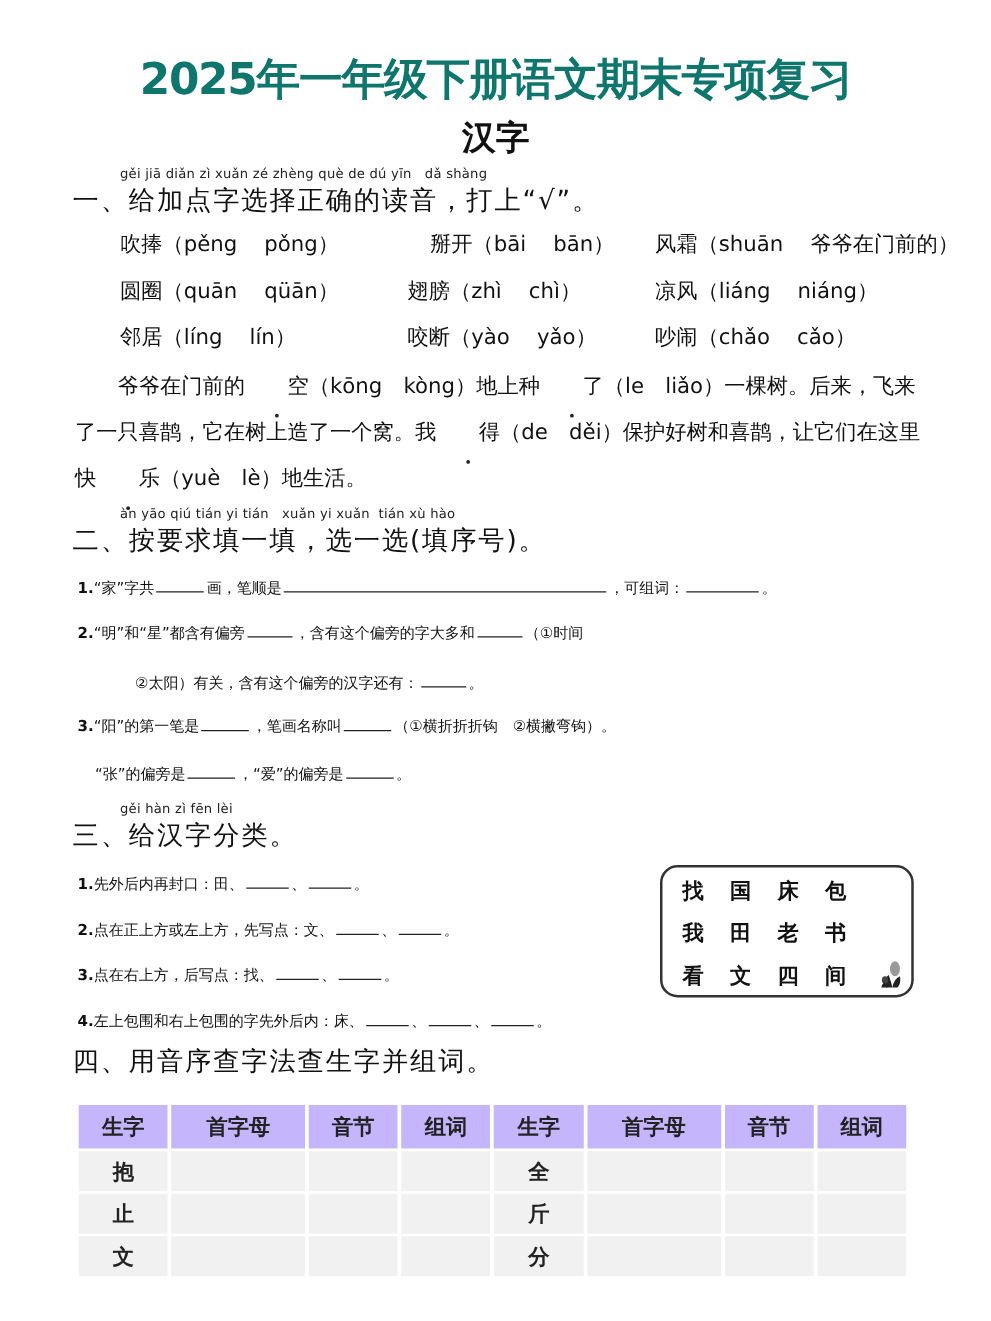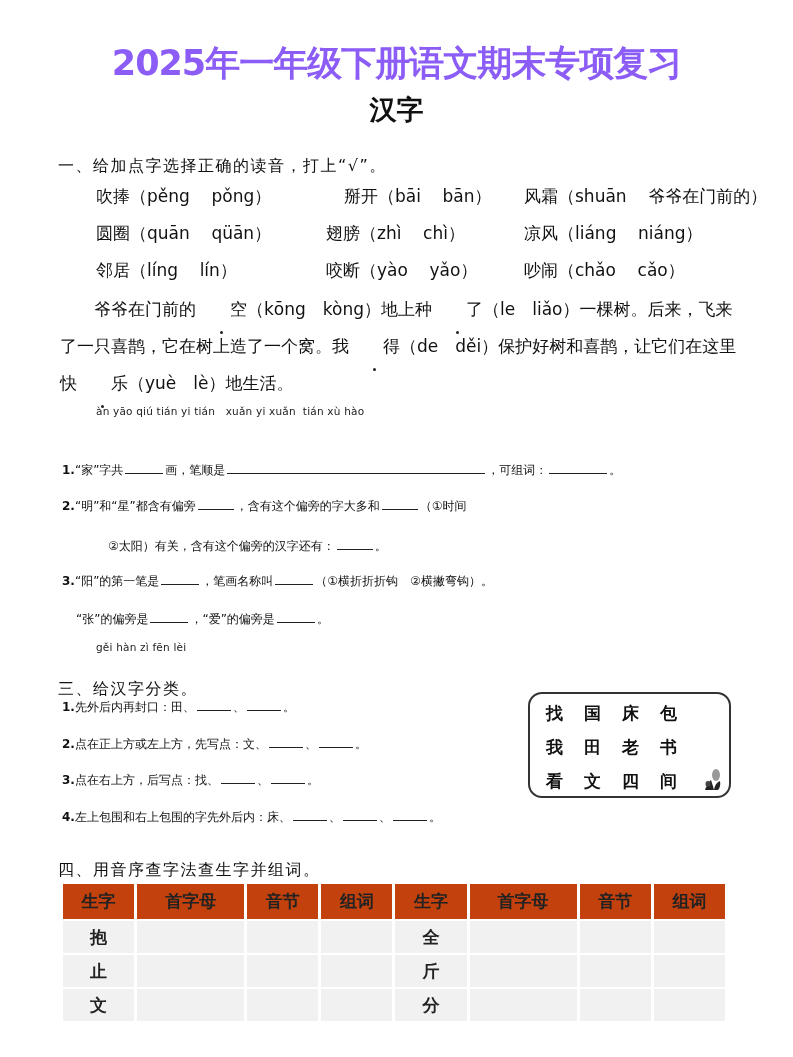--- a/index.html
+++ b/index.html
@@ -1,45 +1,46 @@
 <!DOCTYPE html>
 <html><head>
   <meta charset="utf-8">
   <style>
     * { box-sizing: border-box; margin: 0; padding: 0; }
     html, body { width: 793px; height: 1057px; background: #ffffff; overflow: hidden; }
     body { font-family: "DejaVu Sans", "Liberation Sans", sans-serif; color: #111; position: relative; }
-    .title { position: absolute; top: 40px; left: 0; width: 793px; text-align: center; font-size: 35px; font-weight: bold; letter-spacing: -1px; color: #8b5cf6; }
+    .title { position: absolute; top: 40px; left: 0; width: 793px; text-align: center; font-size: 35px; font-weight: bold; letter-spacing: -1px; color: #0f766e; }
     .subtitle { position: absolute; top: 92px; left: 0; width: 793px; text-align: center; font-size: 27px; font-weight: bold; }
     .sec-head { position: absolute; left: 58px; }
     .sec-head .py { display: block; font-size: 10.5px; color: #222; letter-spacing: 0.2px; padding-left: 38px; white-space: pre; height: 15px; line-height: 15px; }
-    .sec-head .txt { display: block; font-size: 16px; letter-spacing: 1.5px; line-height: 26px; white-space: nowrap; margin-top: 21px; }
+    .sec-head .txt { display: block; font-size: 21px; letter-spacing: 1.5px; line-height: 26px; white-space: nowrap; }
     .row { position: absolute; font-size: 17px; line-height: 26px; white-space: nowrap; }
     .dotted { position: relative; display: inline-block; }
     .dotted::after { content: ""; position: absolute; left: 50%; bottom: -6px; width: 3px; height: 3px; margin-left: -1.5px; background: #222; border-radius: 50%; }
     .opt { font-size: 17px; }
     .para { position: absolute; left: 60px; width: 680px; font-size: 17px; line-height: 37px; }
     .blank { display: inline-block; border-bottom: 1.5px solid #222; height: 18px; vertical-align: baseline; margin: 0 2px; }
     .q { position: absolute; left: 62px; font-size: 12px; line-height: 26px; white-space: nowrap; }
     .q b { font-weight: bold; }
     .charbox { position: absolute; left: 528px; top: 692px; width: 203px; height: 106px; border: 2px solid #333; border-radius: 14px; }
     .charbox .grid { position: absolute; left: 16px; top: 6px; display: grid; grid-template-columns: repeat(4, 38px); row-gap: 8px; column-gap: 0; }
     .charbox .grid span { font-size: 17px; line-height: 26px; font-family: "DejaVu Serif", serif; font-weight: bold; }
     .flower { position: absolute; right: 2px; bottom: 4px; width: 26px; height: 26px; }
     table.lookup { position: absolute; left: 60px; top: 884px; width: 668px; border-collapse: separate; border-spacing: 3px 0; }
-    table.lookup th { background: #c2410c; height: 35px; font-size: 17px; font-weight: bold; font-family: "DejaVu Serif", serif; color: #222; }
+    table.lookup th { background: #c4b5fd; height: 35px; font-size: 17px; font-weight: bold; font-family: "DejaVu Serif", serif; color: #222; }
     table.lookup td { background: #f1f1f1; height: 34px; text-align: center; font-size: 17px; font-family: "DejaVu Serif", serif; font-weight: bold; color: #222; border-top: 2px solid #fff; }
   </style>
 </head>
 <body>
 
 <div class="title">2025年一年级下册语文期末专项复习</div>
 <div class="subtitle">汉字</div>
 
 <div class="sec-head" style="top:132px;">
+  <span class="py">gěi jiā diǎn zì xuǎn zé zhèng què de dú yīn   dǎ shàng</span>
   <span class="txt">一、给加点字选择正确的读音，打上“√”。</span>
 </div>
 
 <div class="row" style="left:96px; top:183px;">
   <span style="font-family:'DejaVu Serif',serif;">吹捧</span><span>（</span><span class="opt">pěng</span>&nbsp;&nbsp;&nbsp;&nbsp;<span class="opt">pǒng</span><span>）</span>
 </div>
 <div class="row" style="left:333px; top:183px;margin-left:11px;">
   <span style="font-family:'DejaVu Serif',serif;">掰开</span><span>（</span><span class="opt">bāi</span>&nbsp;&nbsp;&nbsp;&nbsp;<span class="opt">bān</span><span>）</span>
 </div>
 <div class="row" style="left:524px; top:183px;">
@@ -65,20 +66,21 @@
 <div class="row" style="left:524px; top:257px;">
   <span style="font-family:'DejaVu Serif',serif;">吵闹</span><span>（</span><span class="opt">chǎo</span>&nbsp;&nbsp;&nbsp;&nbsp;<span class="opt">cǎo</span><span>）</span>
 </div>
 
 <div class="para" style="top:291px; text-indent: 34px;">
   <span>爷爷在门前的</span><span class="dotted">空</span><span>（kōng　kòng）</span><span>地上种</span><span class="dotted">了</span><span>（le　liǎo）</span><span>一棵树。后来，飞来了一只喜鹊，它在树上造了一个窝。我</span><span class="dotted">得</span><span>（de　děi）</span><span>保护好树和喜鹊，让它们在这里快</span><span class="dotted">乐</span><span>（yuè　lè）</span><span>地生活。</span>
 </div>
 
 <div class="sec-head" style="top:404px;">
   <span class="py">àn yāo qiú tián yi tián   xuǎn yi xuǎn  tián xù hào</span>
+  <span class="txt">二、按要求填一填，选一选(填序号)。</span>
 </div>
 
 <div class="q" style="top:456px;">
   <b>1.</b><span>“家”字共</span><span class="blank" style="width:38px;"></span><span>画，笔顺是</span><span class="blank" style="width:258px;"></span><span>，可组词：</span><span class="blank" style="width:58px;"></span><span>。</span>
 </div>
 
 <div class="q" style="top:492px;">
   <b>2.</b><span>“明”和“星”都含有偏旁</span><span class="blank" style="width:36px;"></span><span>，含有这个偏旁的字大多和</span><span class="blank" style="width:36px;"></span><span>（①时间</span>
 </div>
 <div class="q" style="left:80px; top:532px;margin-left:28px;">

